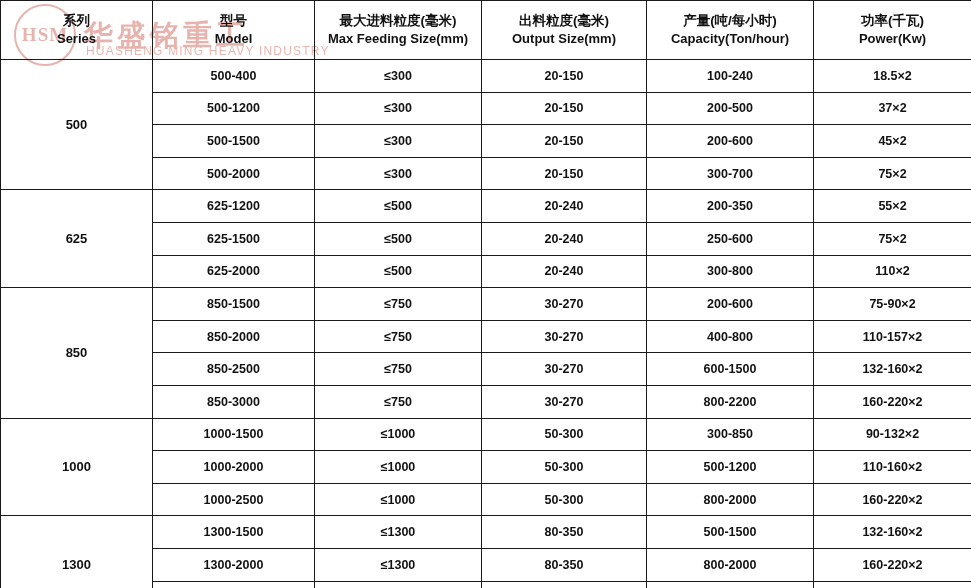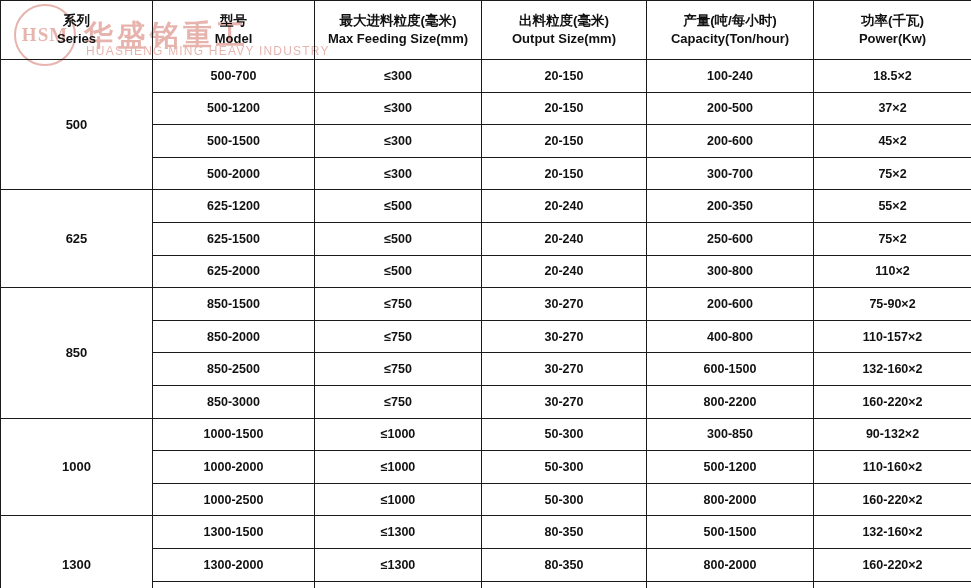--- a/index.html
+++ b/index.html
@@ -161,21 +161,21 @@
         <th>
           <span class="cn">功率(千瓦)</span>
           <span class="en">Power(Kw)</span>
         </th>
       </tr>
     </thead>
     <tbody>
 
       <tr>
         <td class="series" rowspan="4">500</td>
-        <td>500-700</td>
+        <td>500-400</td>
         <td>≤300</td>
         <td>20-150</td>
         <td>100-240</td>
         <td>18.5×2</td>
       </tr>
       <tr>
         <td>500-1200</td>
         <td>≤300</td>
         <td>20-150</td>
         <td>200-500</td>

